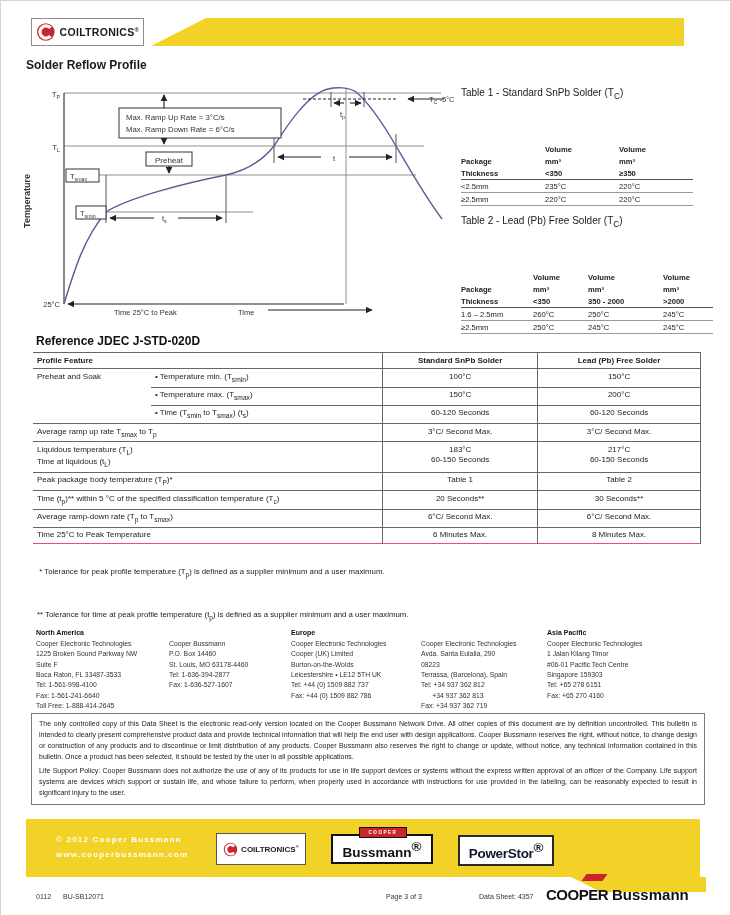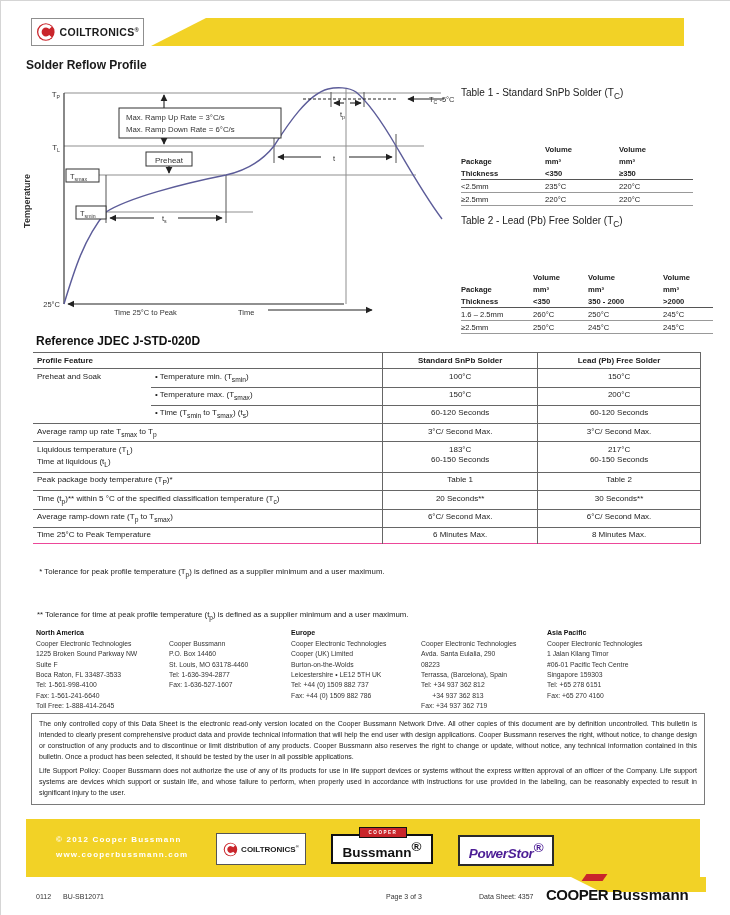--- a/index.html
+++ b/index.html
@@ -65,21 +65,21 @@
            border:1px solid #555;display:flex;align-items:center;justify-content:center;gap:3px;}
   .lg-coil .brand{font-size:8px;font-weight:800;color:#1a1a1a;}
   .lg-buss{position:absolute;left:305px;top:8px;width:102px;height:40px;}
   .buss-tab{position:absolute;left:28px;top:0;width:46px;height:9px;background:#c9252b;border:1px solid #111;
             color:#fff;font-size:4.6px;font-weight:bold;letter-spacing:1.5px;text-align:center;line-height:9px;z-index:2;}
   .buss-box{position:absolute;left:0;top:7px;width:98px;height:26px;background:#fff;border:2px solid #111;
             display:flex;align-items:center;justify-content:center;}
   .buss-box span{font-size:13.5px;font-weight:800;color:#111;}
   .lg-pwr{position:absolute;left:432px;top:16px;width:92px;height:27px;background:#fff;border:2px solid #2a2a2a;
           display:flex;align-items:center;justify-content:center;}
-  .lg-pwr span{font-size:13.5px;font-weight:900;font-style:italic;color:#4c1d95;letter-spacing:-.3px;}
+  .lg-pwr span{font-size:13.5px;font-weight:900;color:#0f172a;letter-spacing:-.3px;}
 
   
   .doc-code{left:35px;top:892px;font-size:7px;color:#333;}
   .doc-code span + span{margin-left:12px;}
   .page-ind{left:385px;top:892px;font-size:7px;color:#333;}
   .ds-num{left:478px;top:892px;font-size:7px;color:#333;}
   .cb-logo{left:545px;top:885px;width:165px;z-index:2;}
   .cb-flag{position:absolute;left:38px;top:-12px;width:21px;height:7px;background:#c9252b;
            transform:skewX(-35deg);}
   .cb-text{font-size:15px;color:#111;white-space:nowrap;}

